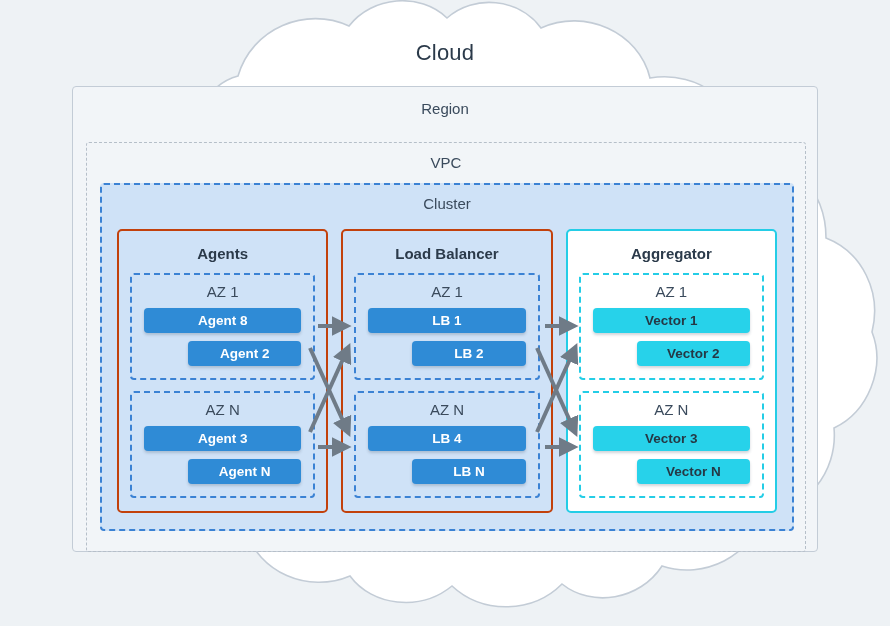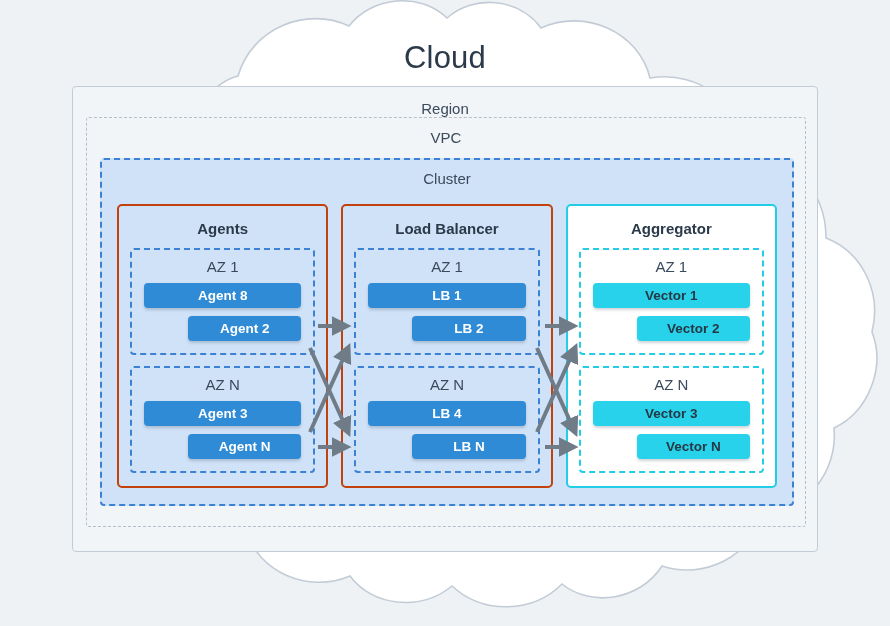--- a/index.html
+++ b/index.html
@@ -34,21 +34,21 @@
   }
 
   
   #cloud-title {
     position: absolute;
     z-index: 5;
     left: 0;
     right: 0;
     top: 40px;
     text-align: center;
-    font-size: 31px;
+    font-size: 22px;
     font-weight: 400;
     color: #2b3a4a;
     letter-spacing: 0.2px;
   }
 
   
   #region-box {
     position: absolute;
     z-index: 4;
     left: 72px;
@@ -65,21 +65,21 @@
     font-size: 15px;
     color: #3a4a5c;
     font-weight: 400;
   }
   #region-label { margin-top: 13px; }
 
   
   #vpc-box {
     position: absolute;
     left: 13px;
-    top: 30px;
+    top: 55px;
     width: 720px;
     height: 410px;
     border: 1.5px dashed #b6bfc9;
     border-radius: 3px;
     box-sizing: border-box;
     background: transparent;
   }
   #vpc-label { margin-top: 11px; }
 
   

